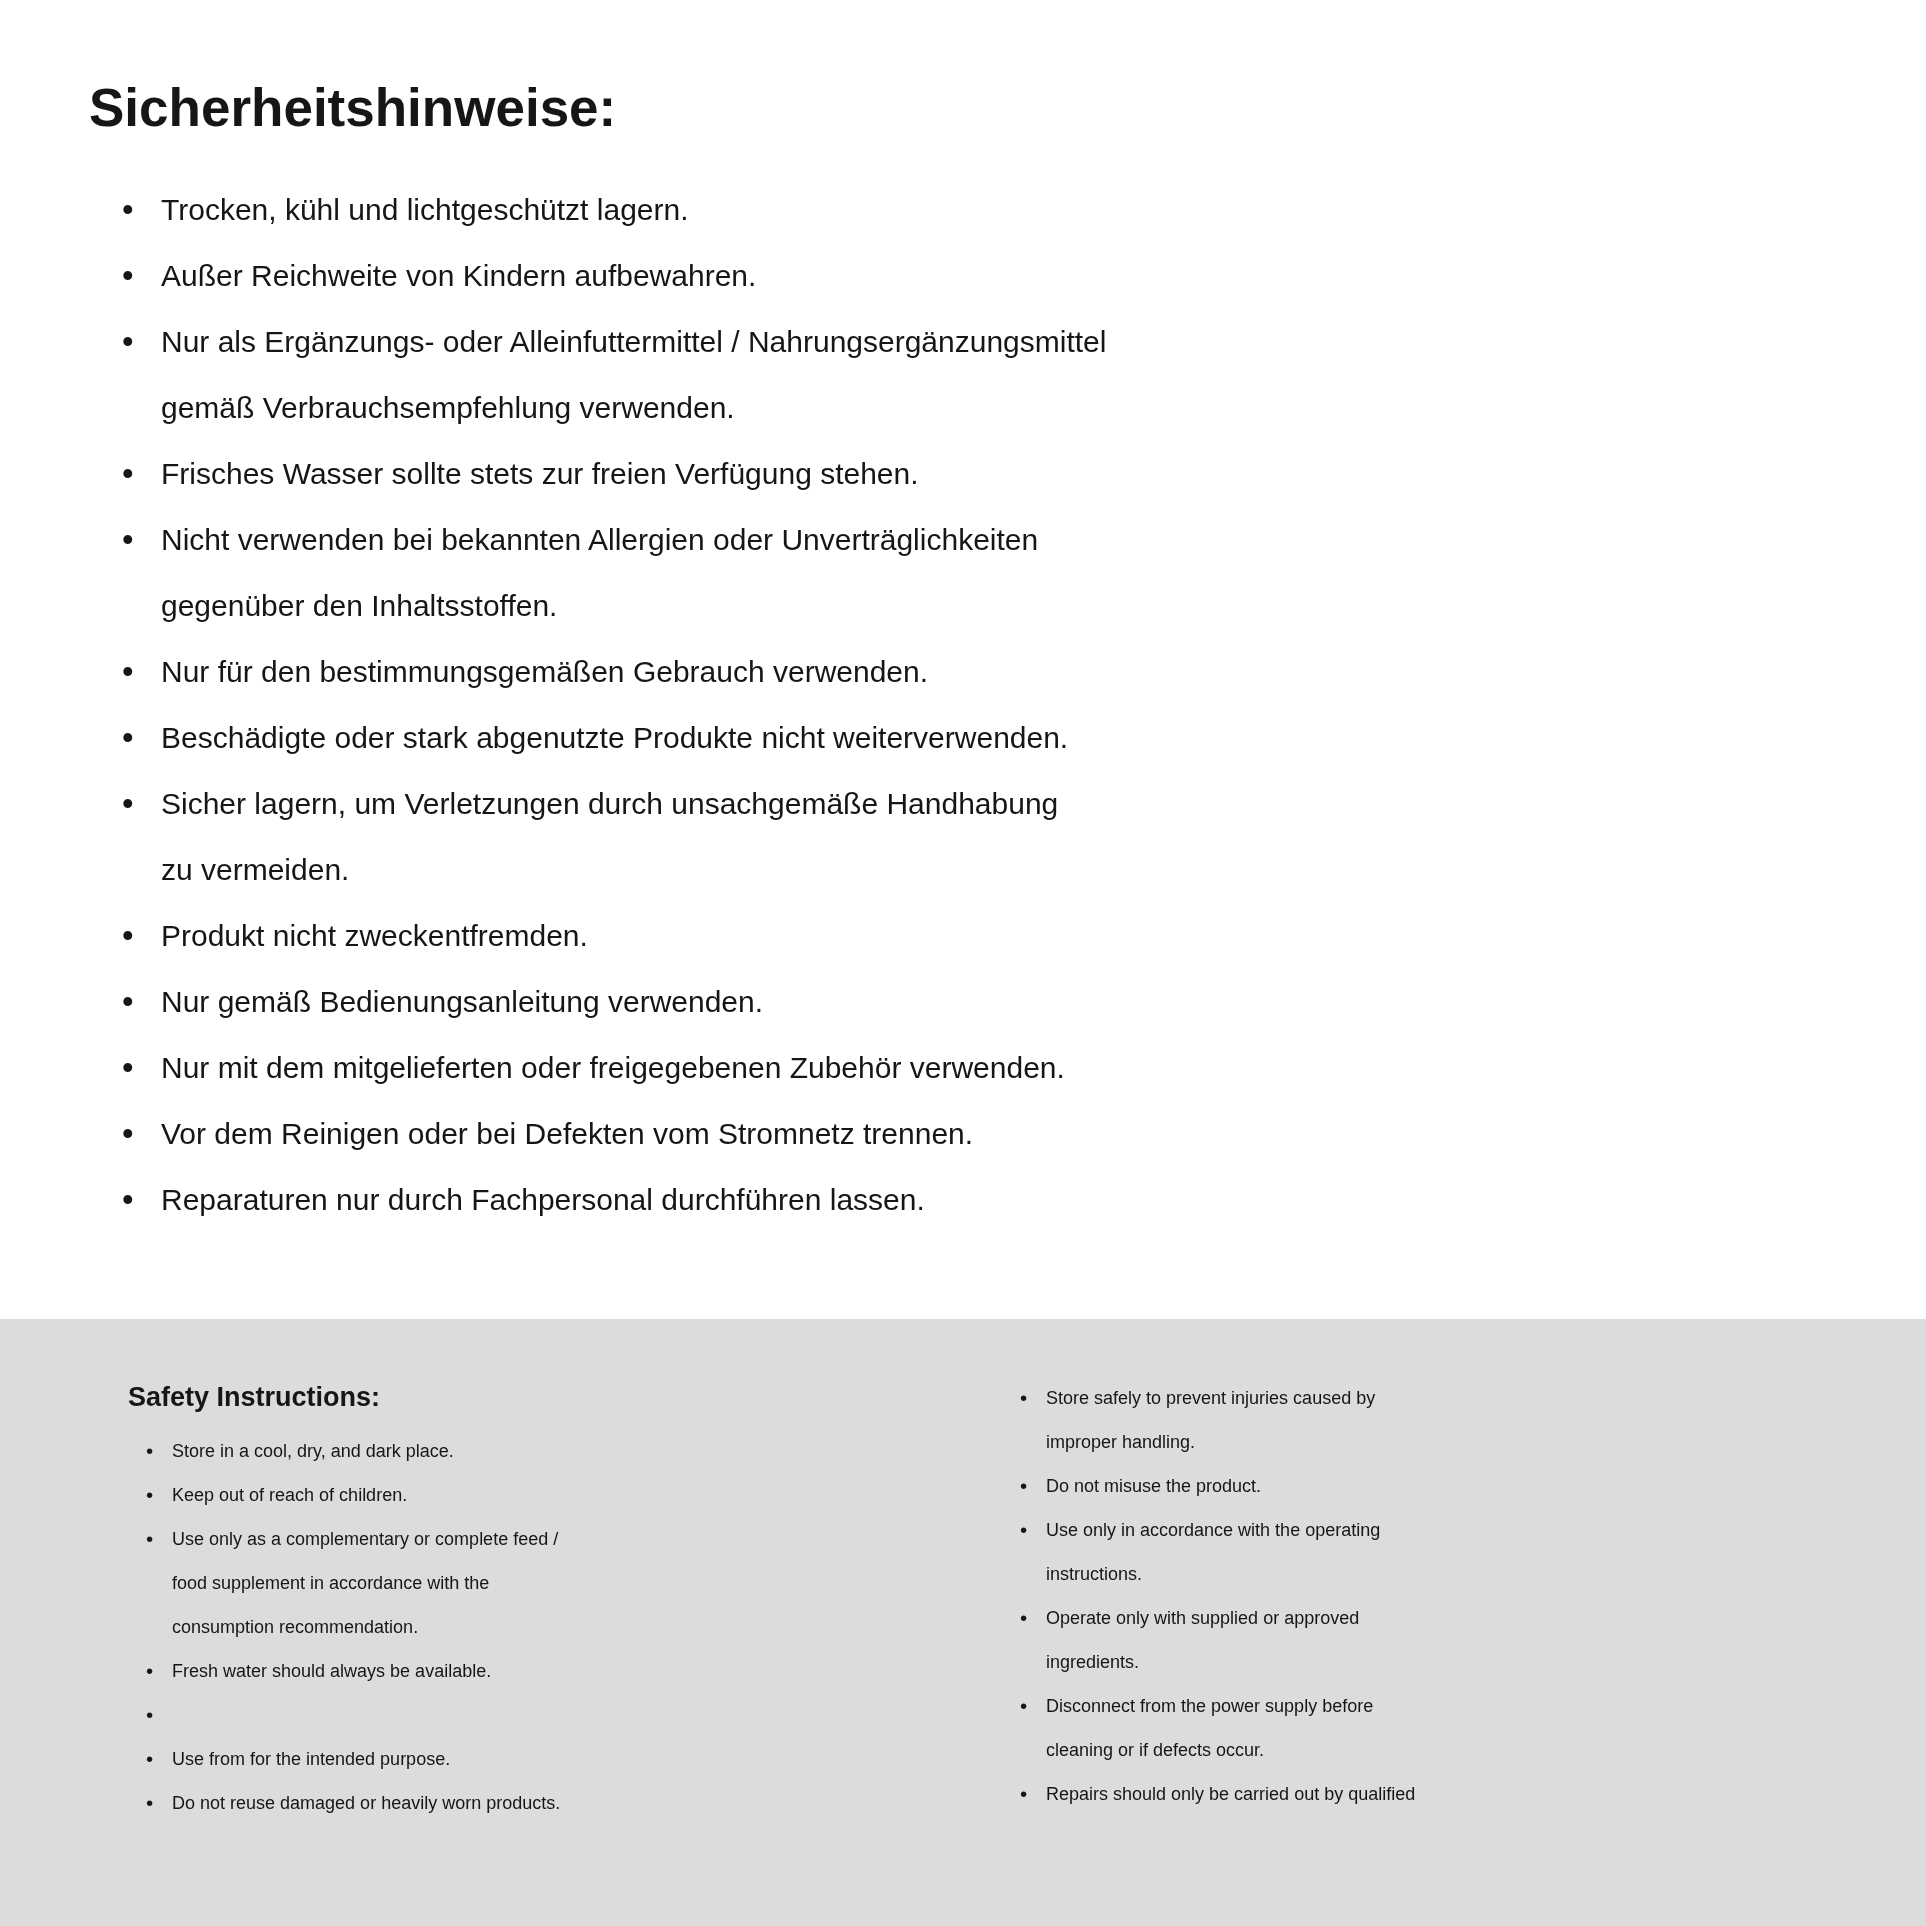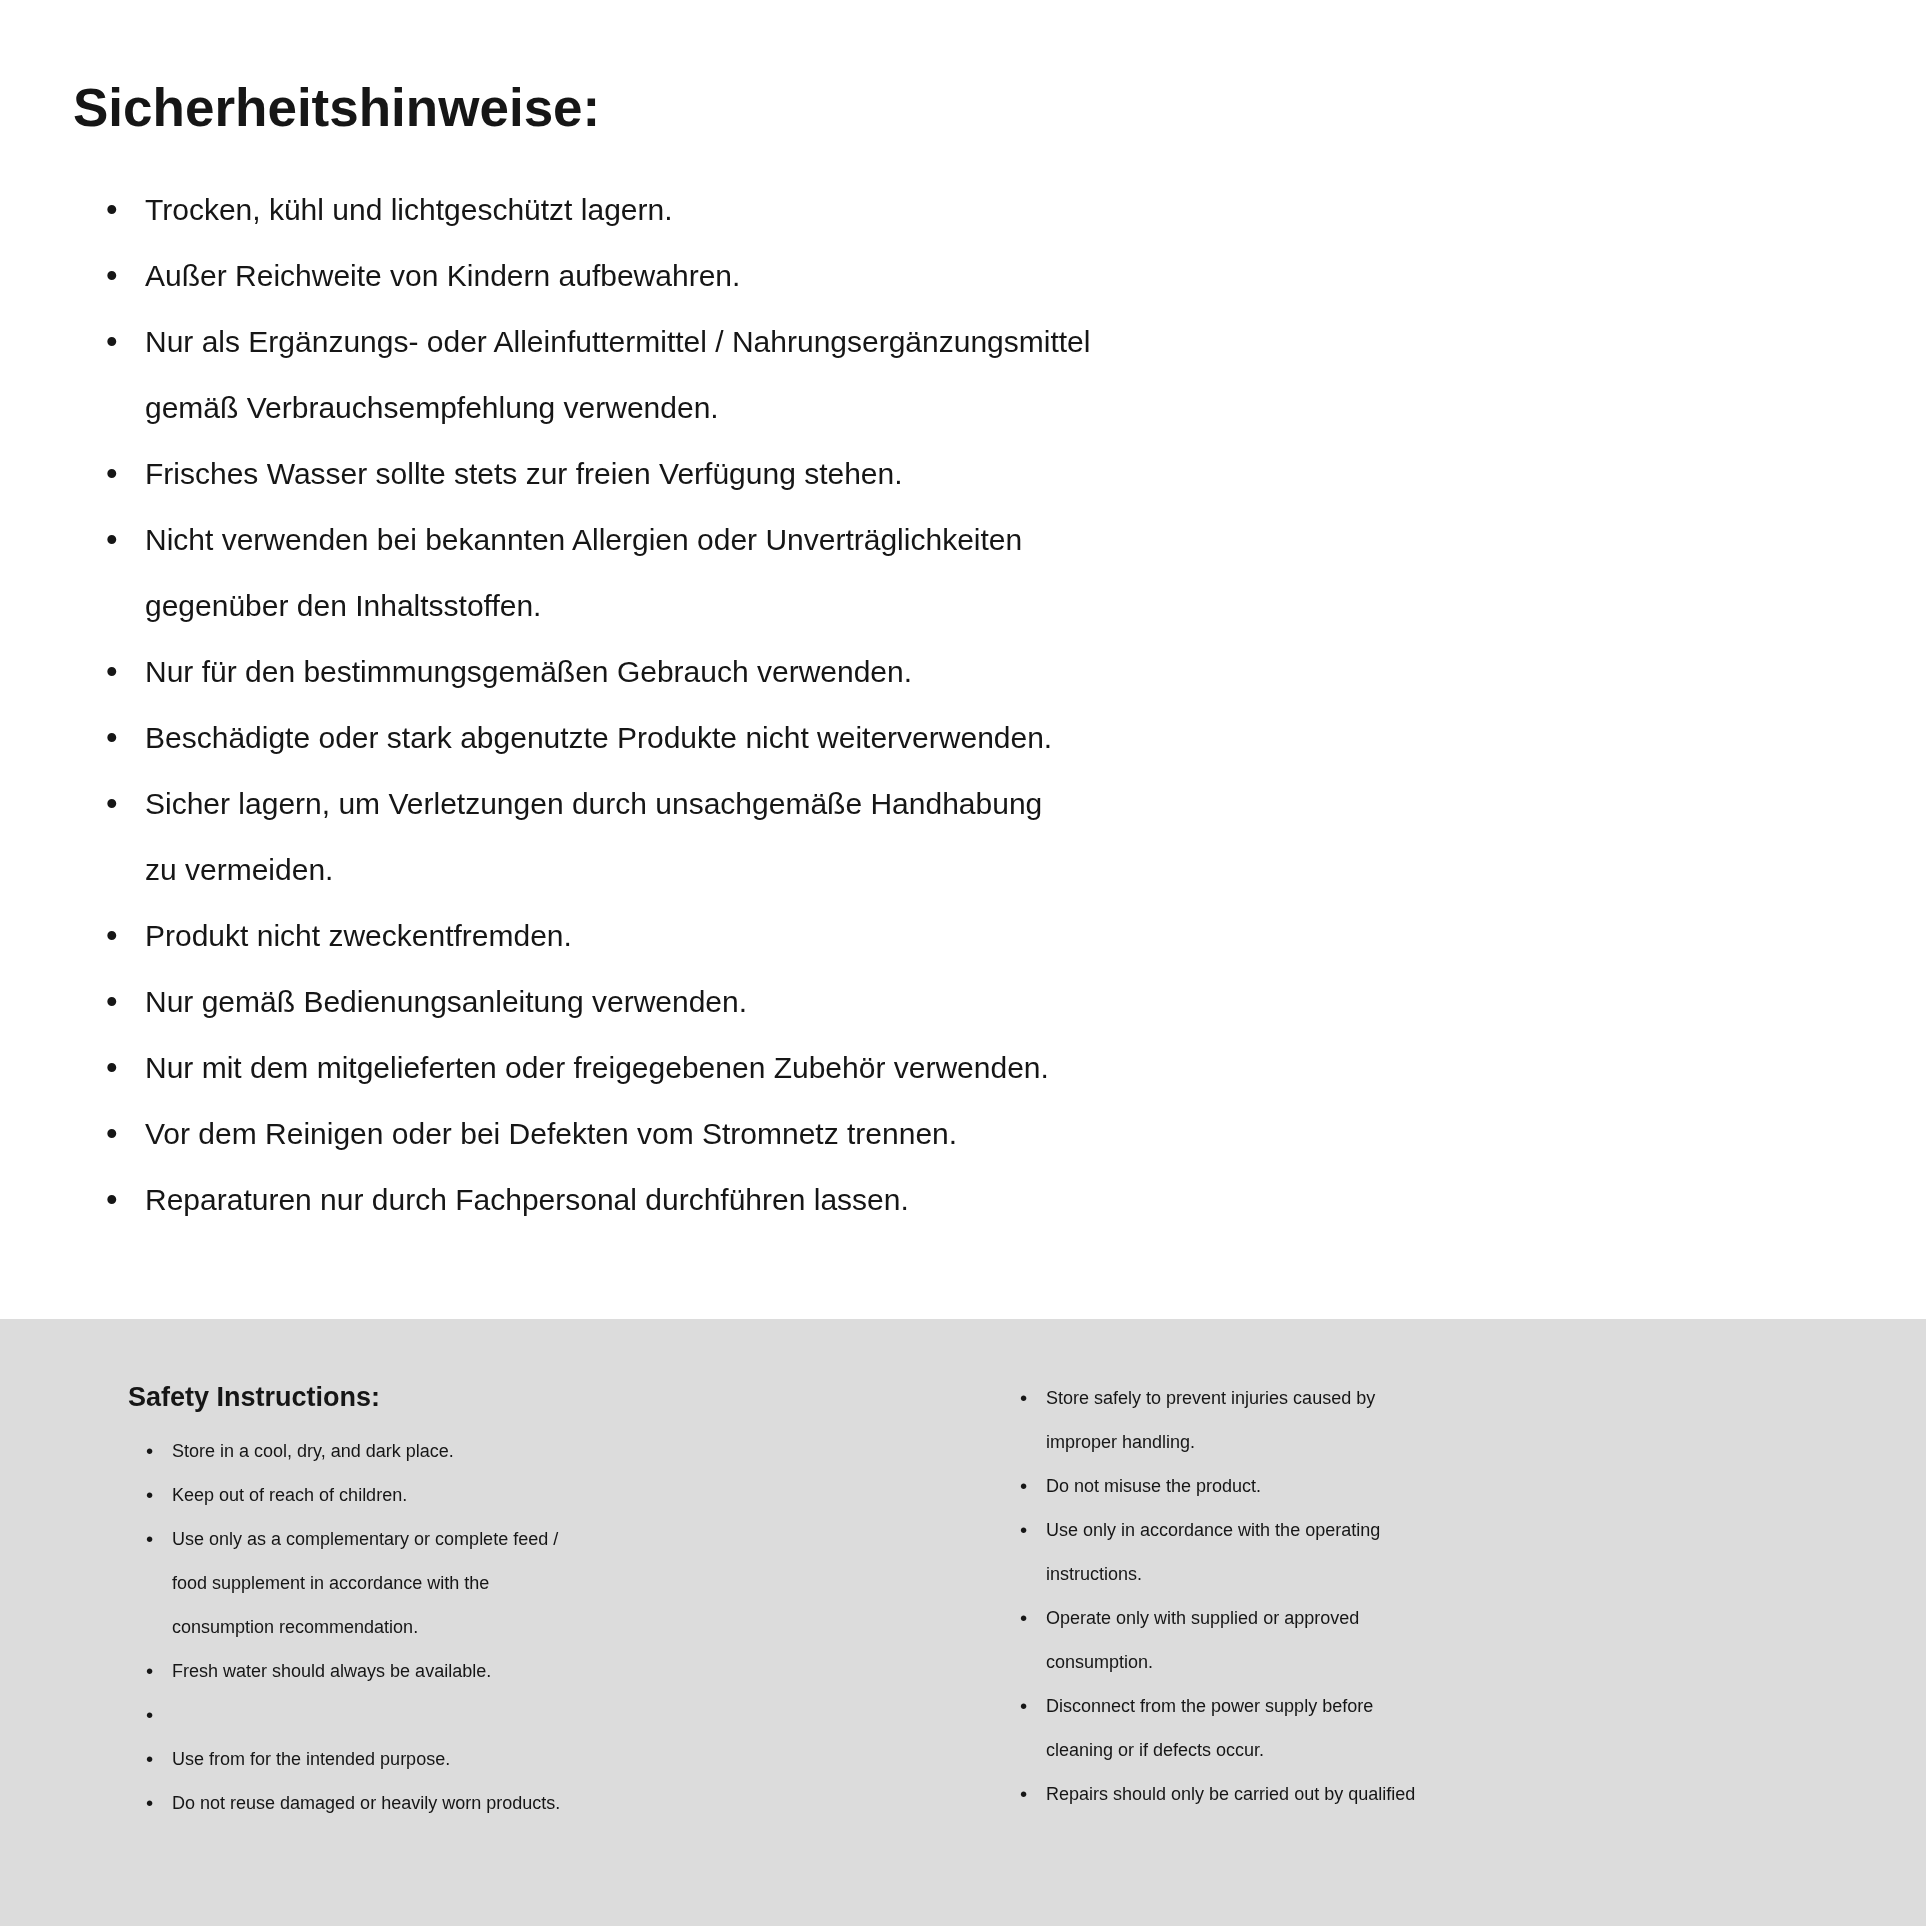--- a/index.html
+++ b/index.html
@@ -15,20 +15,21 @@
     color:var(--ink);
     font-family:"Liberation Sans","DejaVu Sans",sans-serif;
     overflow:hidden;
   }
   .page{width:1926px;height:1926px;display:flex;flex-direction:column;}
 
   
   .german{
     flex:0 0 1288px;
     padding:76px 90px 0 73px;
+    margin-left:16px;
   }
   .german-title{
     margin:0 0 37px 0;
     font-size:53px;
     font-weight:700;
     letter-spacing:0px;
     line-height:1.2;
   }
   .blist{display:block;}
   .bullet{display:flex;align-items:flex-start;}
@@ -232,21 +233,21 @@
             <span class="dot">•</span>
             <span class="lines">
               <span class="line">Use only in accordance with the operating</span>
               <span class="line">instructions.</span>
             </span>
           </div>
           <div class="bullet">
             <span class="dot">•</span>
             <span class="lines">
               <span class="line">Operate only with supplied or approved</span>
-              <span class="line">consumption.</span>
+              <span class="line">ingredients.</span>
             </span>
           </div>
           <div class="bullet">
             <span class="dot">•</span>
             <span class="lines">
               <span class="line">Disconnect from the power supply before</span>
               <span class="line">cleaning or if defects occur.</span>
             </span>
           </div>
           <div class="bullet">

